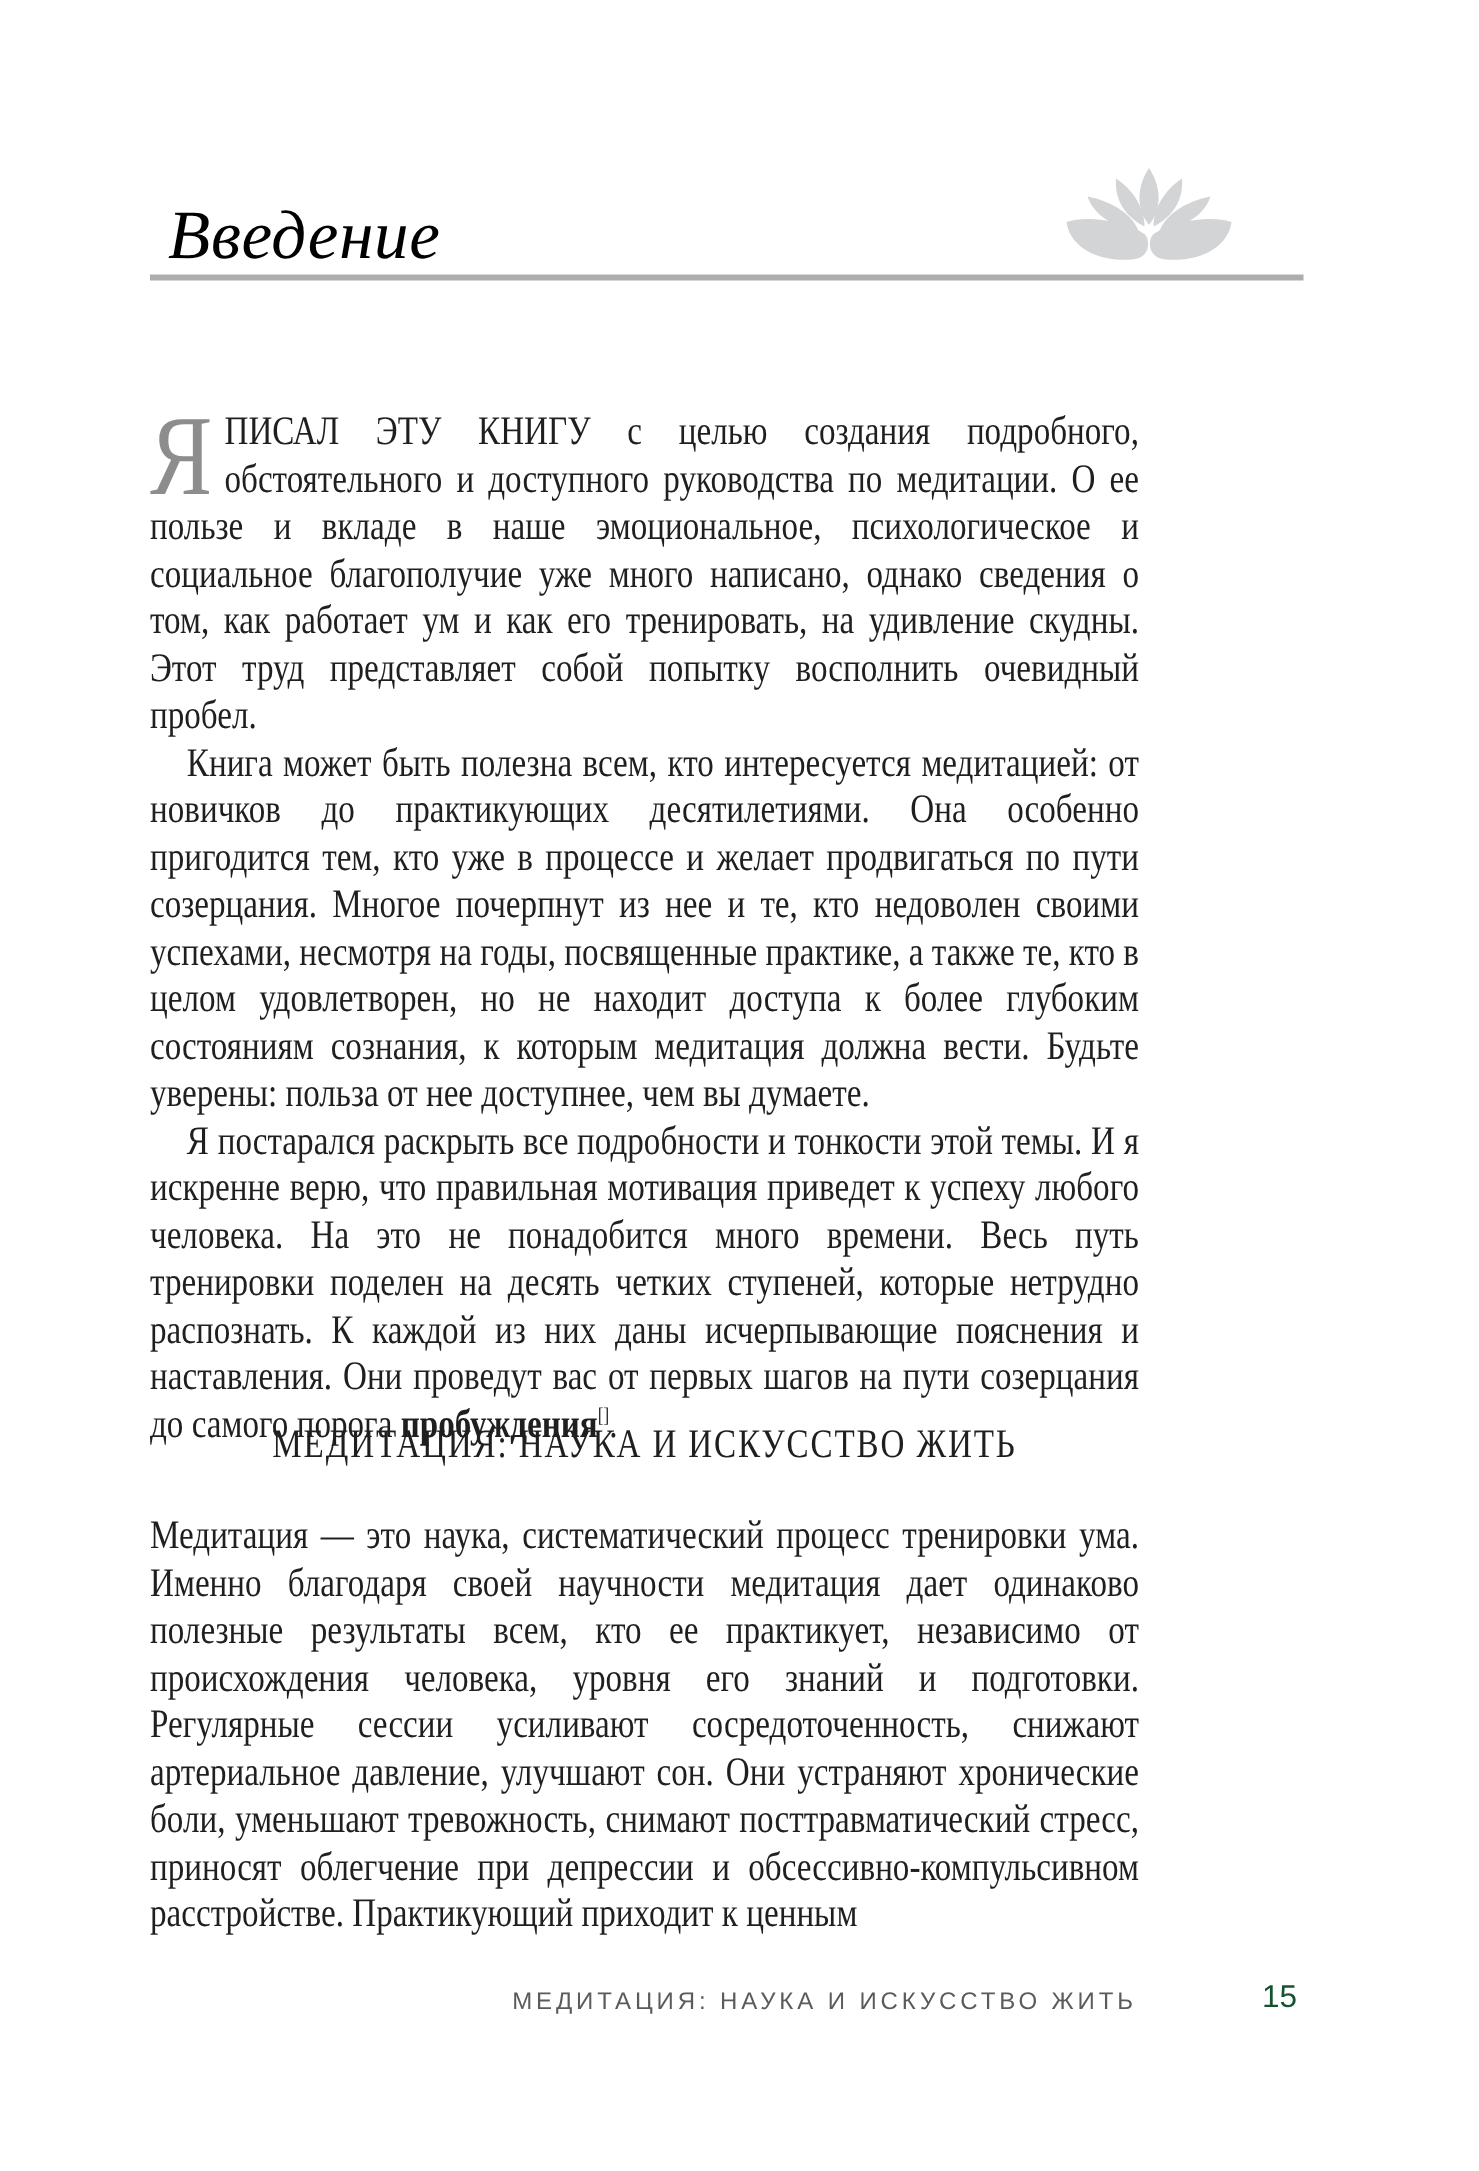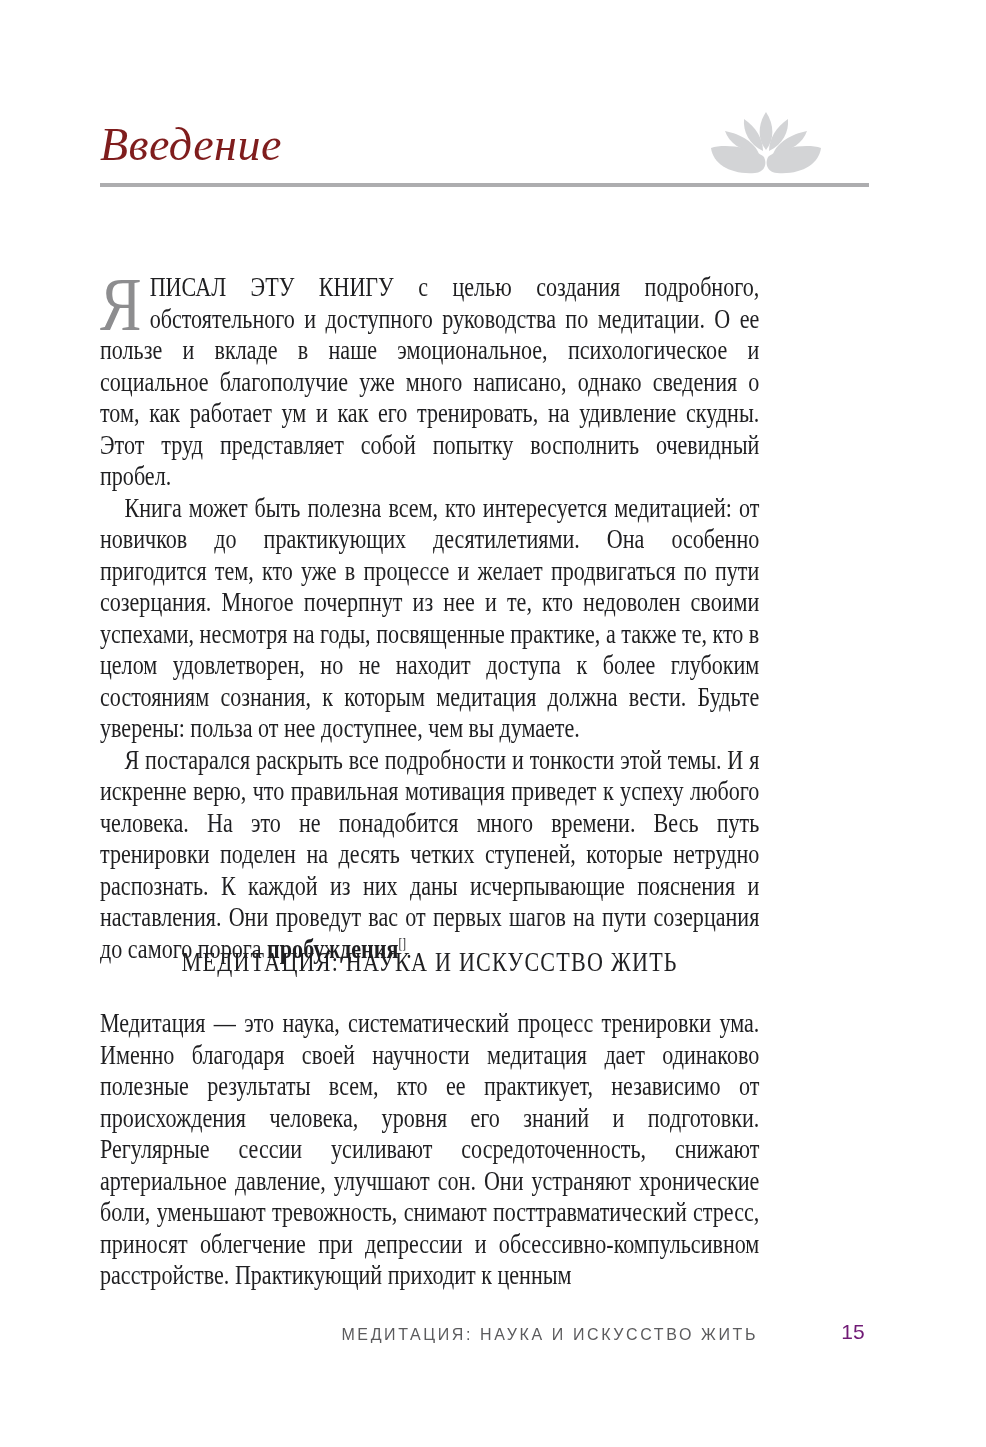--- a/index.html
+++ b/index.html
@@ -10,27 +10,27 @@
     background: #ffffff;
     overflow: hidden;
     font-family: "Liberation Serif", serif;
   }
 
   
   .chapter-title {
     position: absolute;
     left: 100px;
     top: 120px;
-    margin: 0;
+    margin: 12px;
     font-family: "Liberation Serif", serif;
     font-style: italic;
     font-weight: 400;
     font-size: 46px;
     line-height: 50px;
-    color: #7f1d1d;
+    color: #000000;
     letter-spacing: 0.5px;
   }
   .lotus {
     position: absolute;
     left: 710px;
     top: 111px;
     width: 112px;
     height: 66px;
   }
   .header-rule {
@@ -105,21 +105,21 @@
     color: #5b5b5d;
   }
   .page-number {
     position: absolute;
     left: 823px;
     top: 1320px;
     width: 60px;
     text-align: center;
     font-family: "Liberation Sans", sans-serif;
     font-size: 21px;
-    color: #701a75;
+    color: #14532d;
   }
 </style>
 </head>
 <body>
 
 <div class="page">
 
   <h1 class="chapter-title">Введение</h1>
 
   <svg class="lotus" viewBox="0 0 112 66" xmlns="http://www.w3.org/2000/svg" aria-hidden="true">

